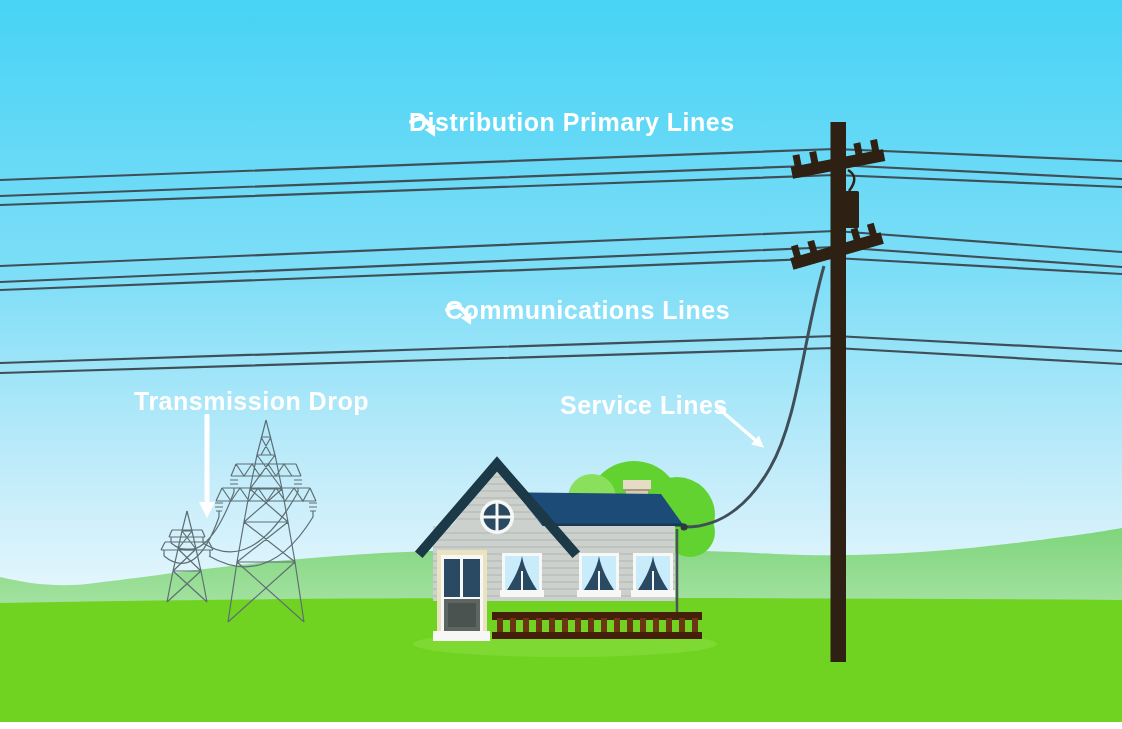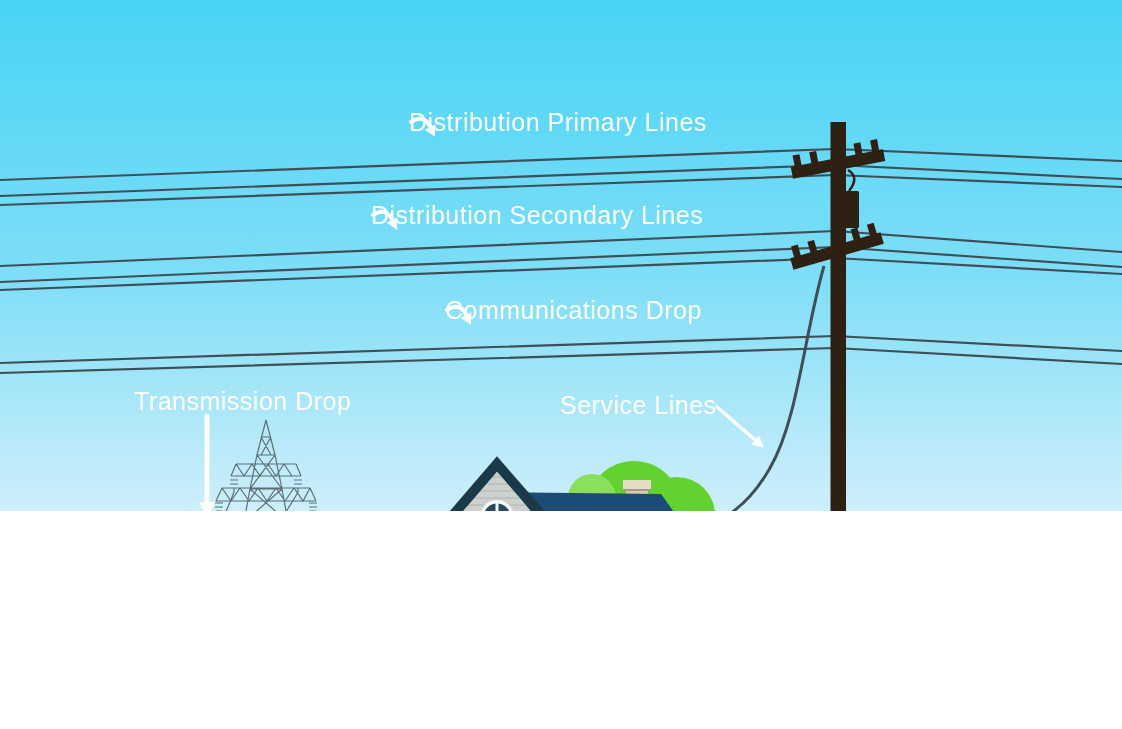--- a/index.html
+++ b/index.html
@@ -1,18 +1,19 @@
 <!DOCTYPE html>
 <html style="--sky-top: #47d3f5; --sky-mid: #7edef7; --sky-low: #c3ecfa; --sky-horizon: #eaf8fd; --hill-top: #7fd57c; --hill-bottom: #a9e4a6; --grass: #70d322; --mound: #7ed932; --tree: #62d231; --tree-light: #8ae05c; --pole: #2e2013; --wire: #3f4e57; --tower: #5e6f74; --roof: #1d4b77; --gable-trim: #1b3947; --siding: #cdd1cd; --siding-stripe: #b9beba; --cream: #e9e3c0; --white-trim: #f7f8f5; --glass: #c8ecf9; --curtain: #2a4a63; --door-gray: #5d6663; --door-gray-dark: #4a5350; --fence: #6b3413; --fence-dark: #44200a; --chimney: #d9cbb0; --chimney-cap: #e6dcc6; --label-white: #ffffff;"><head>
 <meta charset="utf-8">
 <style>
   html,body{margin:0;padding:0;background:#fff;}
   #figure{
-    position:relative;width:1122px;height:511px;overflow:hidden;
+    position:relative;width:1122px;height:722px;overflow:hidden;
     font-family:"Liberation Sans",sans-serif;
+    font-weight:bold;
   }
   #figure svg{position:absolute;left:0;top:0;}
   .label{
     position:absolute;color:var(--label-white,#fff);
     font-size:25px;letter-spacing:.5px;white-space:nowrap;
     display:flex;align-items:flex-start;gap:9px;
   }
   .label .arrow-icon{margin-top:5px;flex:none;}
   .overlay-arrow{position:absolute;}
   
@@ -217,36 +218,29 @@
 </svg>
 
 <div class="label" style="left:409px;top:108px;">
   <span>Distribution Primary Lines</span>
   <svg class="arrow-icon" width="30" height="28" viewBox="0 0 30 28">
     <path d="M2,9 Q14,1 21,13" fill="none" stroke-width="4" stroke-linecap="round" class="s-arrow"></path>
     <polygon points="0,-6 11,0 0,6" transform="translate(21,14) rotate(63)" class="f-arrow"></polygon>
   </svg>
 </div>
 
-<div class="label" style="left:371px;top:201px;">
-  <span>Distribution Secondary Lines</span>
+
+<div class="label" style="left:445px;top:296px;">
+  <span>Communications Lines</span>
   <svg class="arrow-icon" width="30" height="28" viewBox="0 0 30 28">
     <path d="M2,9 Q14,1 21,13" fill="none" stroke-width="4" stroke-linecap="round" class="s-arrow"></path>
     <polygon points="0,-6 11,0 0,6" transform="translate(21,14) rotate(63)" class="f-arrow"></polygon>
   </svg>
 </div>
 
-<div class="label" style="left:445px;top:296px;">
-  <span>Communications Drop</span>
-  <svg class="arrow-icon" width="30" height="28" viewBox="0 0 30 28">
-    <path d="M2,9 Q14,1 21,13" fill="none" stroke-width="4" stroke-linecap="round" class="s-arrow"></path>
-    <polygon points="0,-6 11,0 0,6" transform="translate(21,14) rotate(63)" class="f-arrow"></polygon>
-  </svg>
-</div>
-
 <div class="label" style="left:134px;top:387px;">
   <span>Transmission Drop</span>
 </div>
 <svg class="overlay-arrow" style="left:199px;top:414px;" width="16" height="106" viewBox="0 0 16 106">
   <path d="M8,2 V86" fill="none" stroke-width="5" stroke-linecap="round" class="s-arrow"></path>
   <polygon points="0,-8 16,0 0,8" transform="translate(8,88) rotate(90)" class="f-arrow"></polygon>
 </svg>
 
 <div class="label" style="left:560px;top:391px;">
   <span>Service Lines</span>

